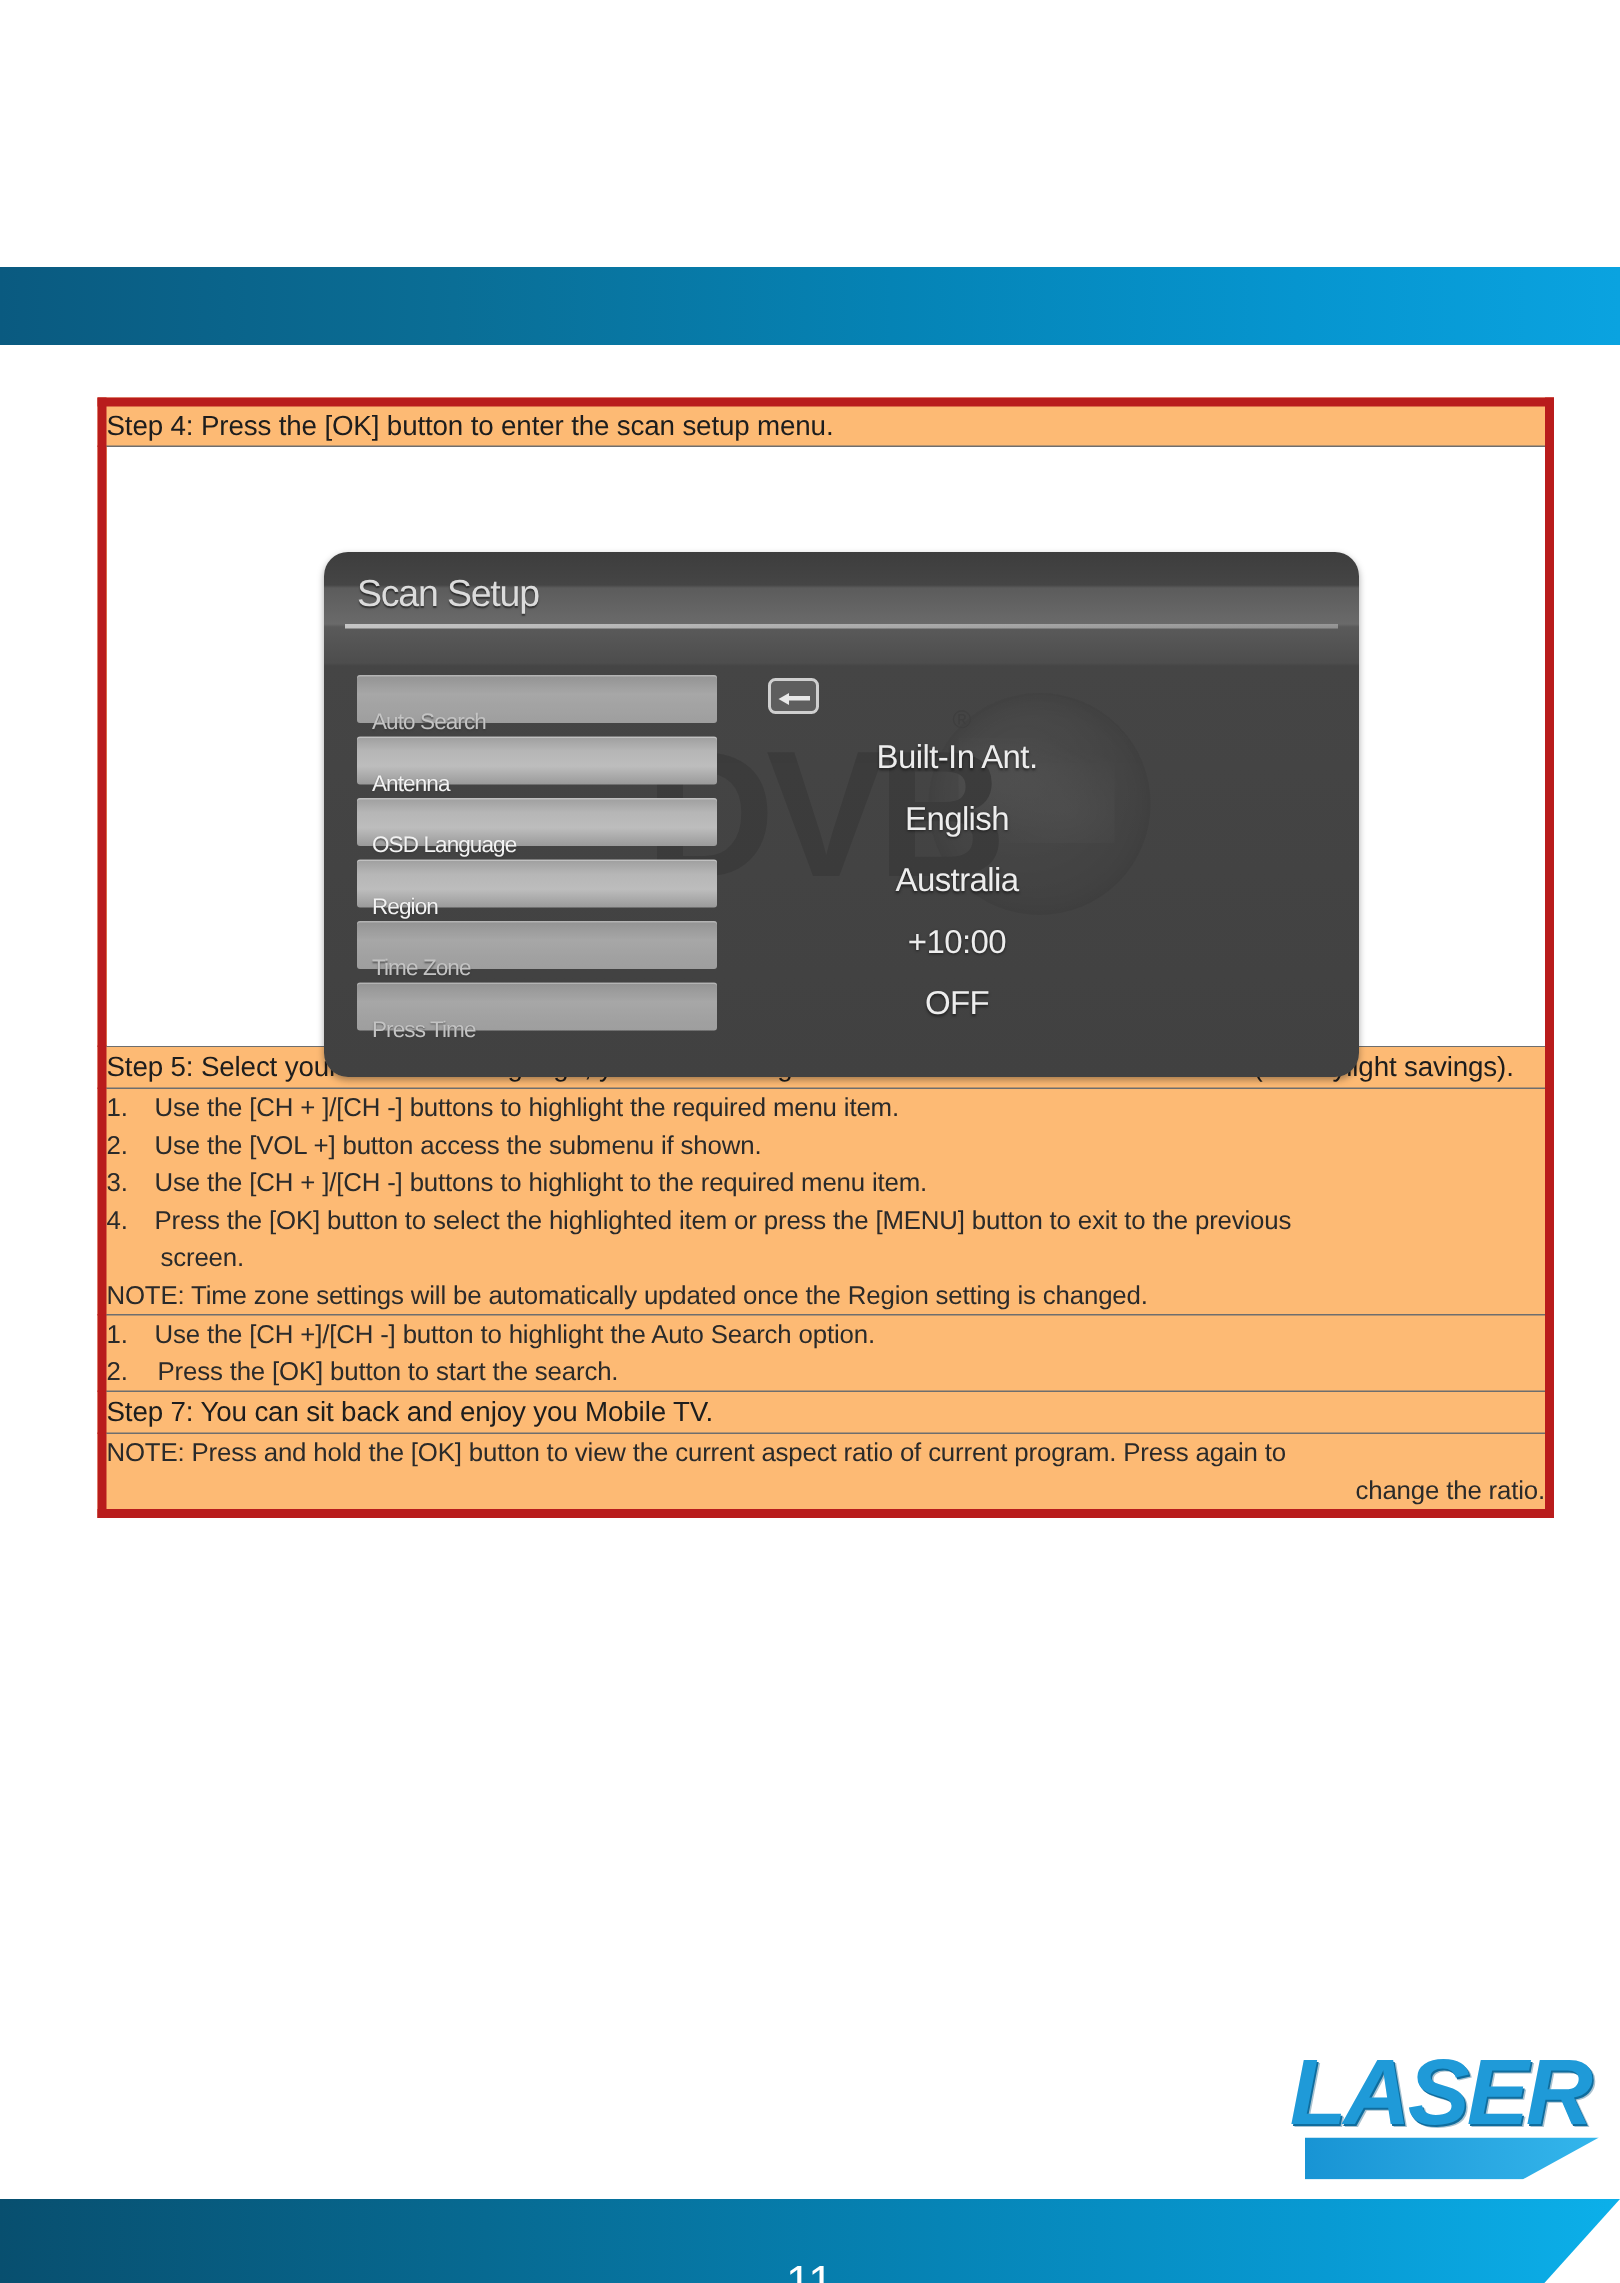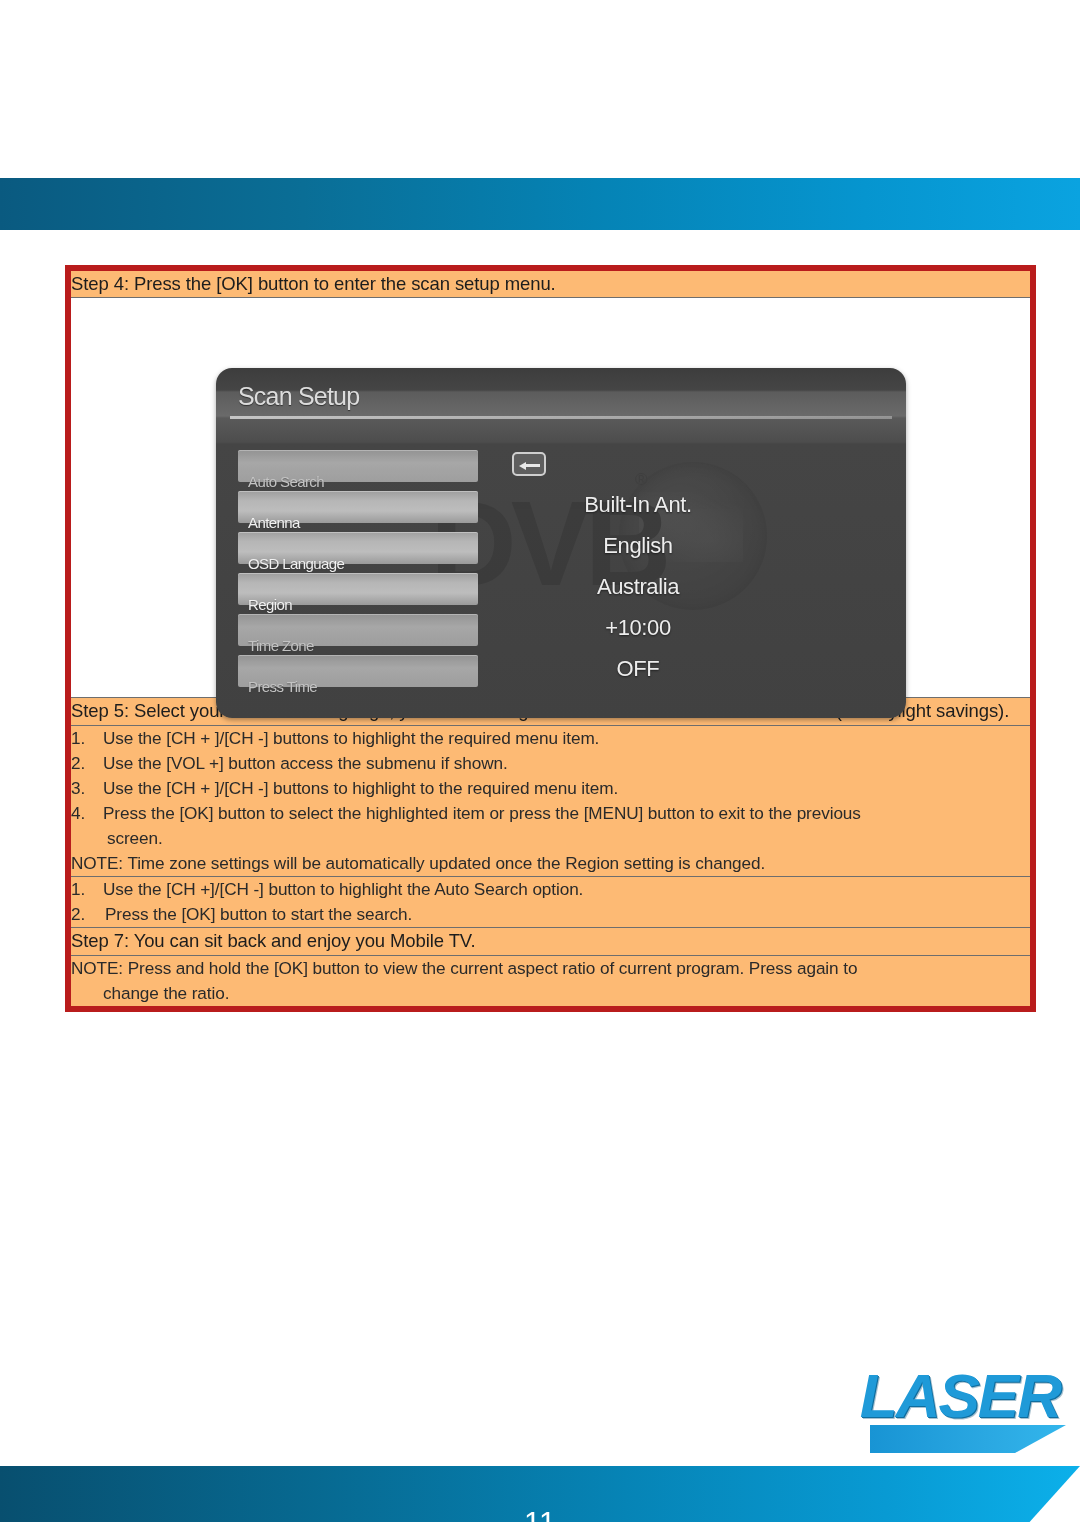--- a/index.html
+++ b/index.html
@@ -71,20 +71,21 @@
   .note-row {
     font-size: 17.2px;
     color: #2a2a2a;
     line-height: 1.46;
     letter-spacing: -0.1px;
     padding-left: 0;
   }
   .note-row .cont {
     display: block;
     padding-left: 32px;
+    text-align: right;
   }
 
   
   .osd-cell { padding: 0; height: 400px; position: relative; background: #fff; }
   .osd-wrap {
     position: absolute;
     left: 145px; top: 70px;
     width: 690px; height: 350px;
   }
   .osd-panel {

